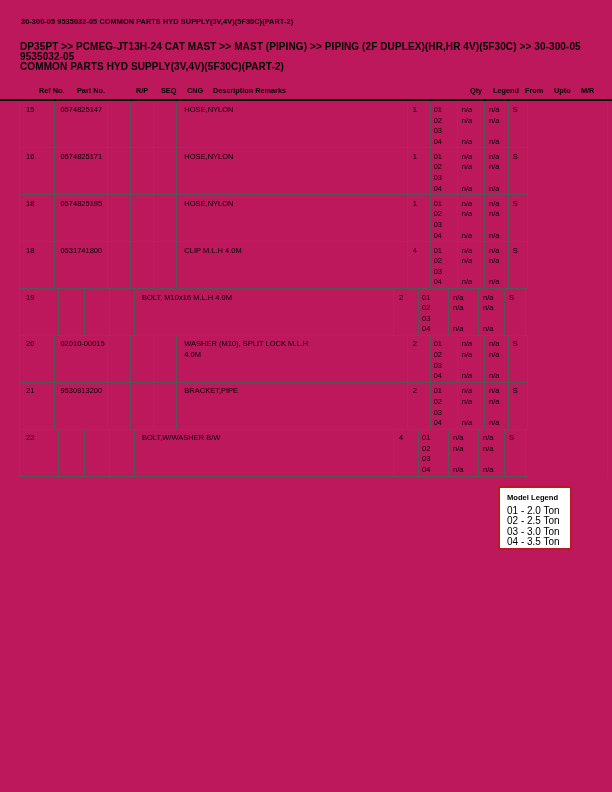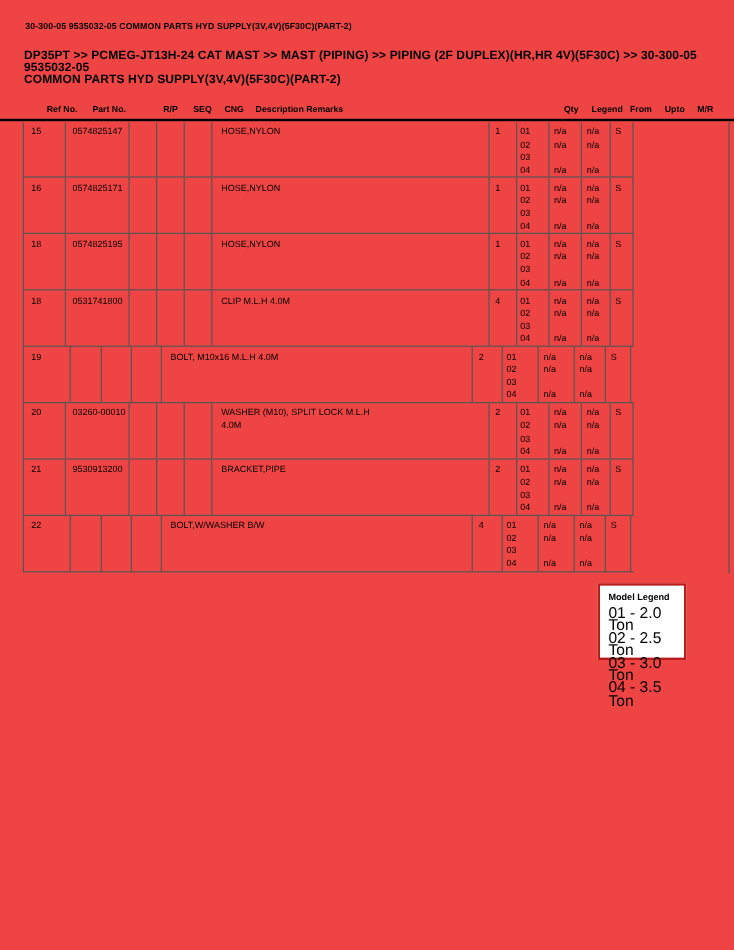--- a/index.html
+++ b/index.html
@@ -1,20 +1,20 @@
 <!DOCTYPE html>
 <html><head>
 <meta charset="utf-8">
 <style>
   * { margin:0; padding:0; box-sizing:border-box; }
   html,body { background:#e9e9e9; }
   .page {
     position:relative;
     width:612px; height:792px;
-    background:#ef4444;
+    background:#be185d;
     font-family:"Liberation Sans", sans-serif;
     color:#000;
     overflow:hidden;
   }
   .doc-title {
     position:absolute; left:21px; top:17px;
     font-size:7.3px; font-weight:bold; letter-spacing:0.1px;
   }
   .breadcrumb {
     position:absolute; left:20px; top:42px; width:575px;
@@ -56,21 +56,21 @@
   .c-model{width:30px; padding-left:3px; white-space:pre-line;}
   .c-from {width:30px; padding-left:4px; white-space:pre-line;}
   .c-upto {width:26px; padding-left:4px; white-space:pre-line;}
   .c-mr   {width:21px; padding-left:4px; border-right:1px solid #555;}
   .legend-box {
     position:absolute; left:498px; top:486px; width:74px; height:64px;
     border:2px solid #b91c1c; background:#fff;
     padding:5px 0 0 7px;
   }
   .legend-title { font-size:7.6px; font-weight:bold; margin-bottom:4px; }
-  .legend-items { font-size:13px; line-height:10.4px; white-space:pre-line; }
+  .legend-items { font-size:10px; line-height:10.4px; white-space:pre-line; }
 </style>
 </head>
 <body>
 
 <div class="page">
 
   <div class="doc-title">30-300-05 9535032-05 COMMON PARTS HYD SUPPLY(3V,4V)(5F30C)(PART-2)</div>
 
   <div class="breadcrumb">
     <div>DP35PT &gt;&gt; PCMEG-JT13H-24 CAT MAST &gt;&gt; MAST (PIPING) &gt;&gt; PIPING (2F DUPLEX)(HR,HR 4V)(5F30C) &gt;&gt; 30-300-05 9535032-05</div>
@@ -205,21 +205,21 @@
 n/a</div>
       <div class="c c-upto">n/a
 n/a
 
 n/a</div>
       <div class="c c-mr">S</div>
     </div>
 
     <div class="trow">
       <div class="c c-ref">20</div>
-      <div class="c c-part">03260-00010</div>
+      <div class="c c-part">02010-00015</div>
       <div class="c c-rp"></div>
       <div class="c c-seq"></div>
       <div class="c c-cng"></div>
       <div class="c c-desc">WASHER (M10), SPLIT LOCK M.L.H
 4.0M</div>
       <div class="c c-qty">2</div>
       <div class="c c-model">01
 02
 03
 04</div>

